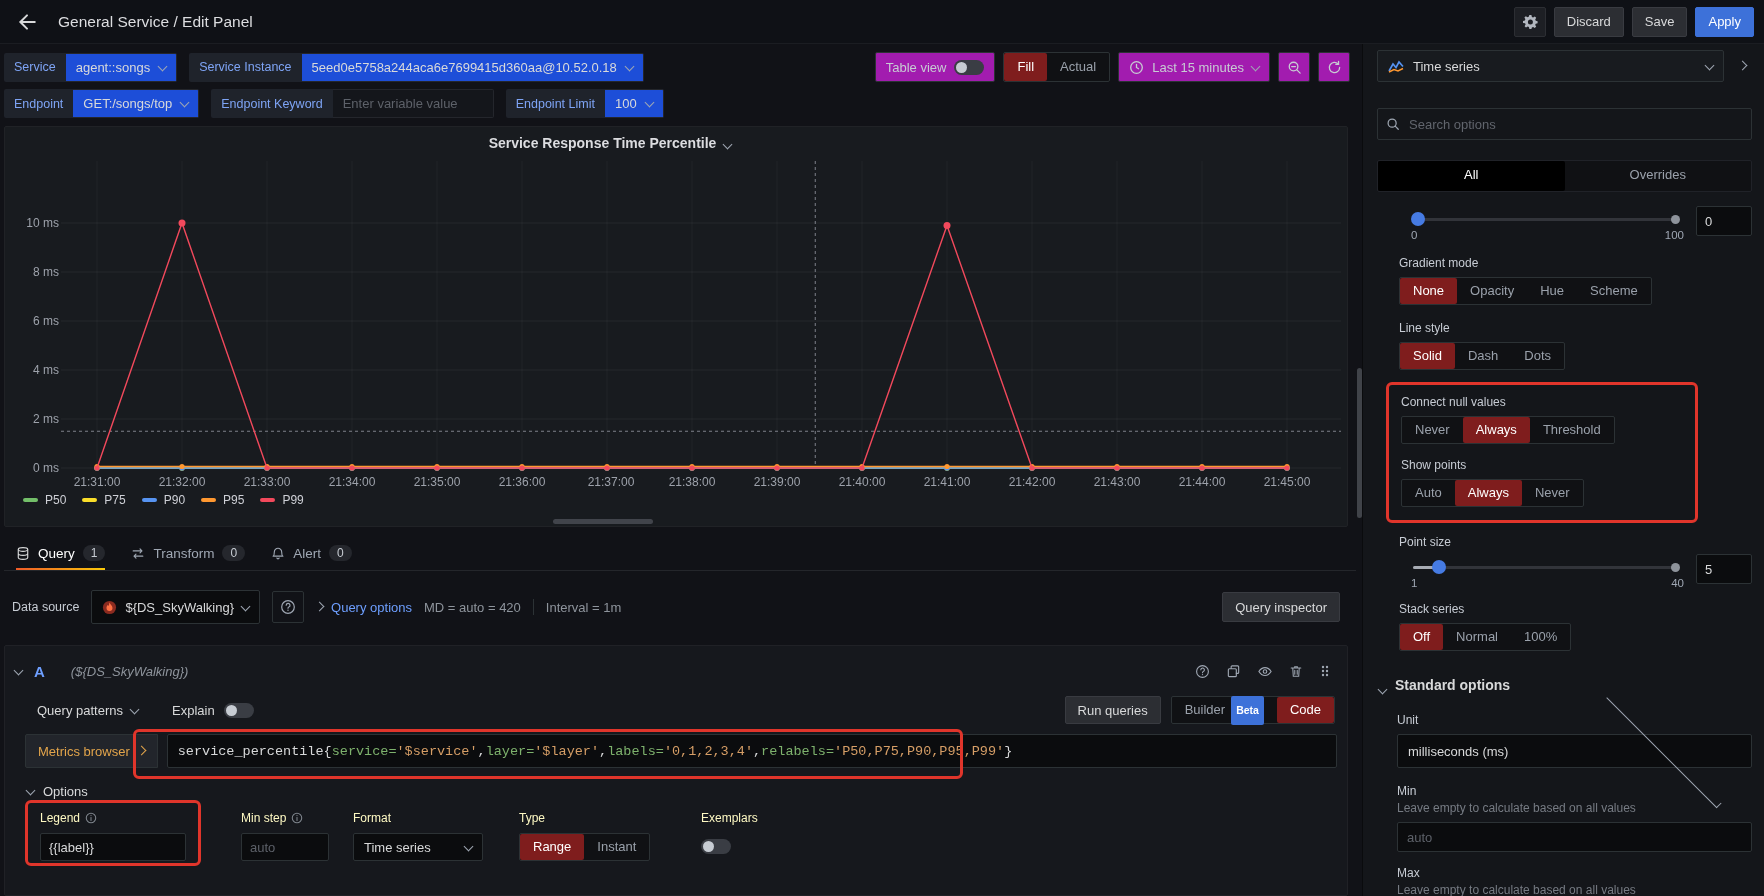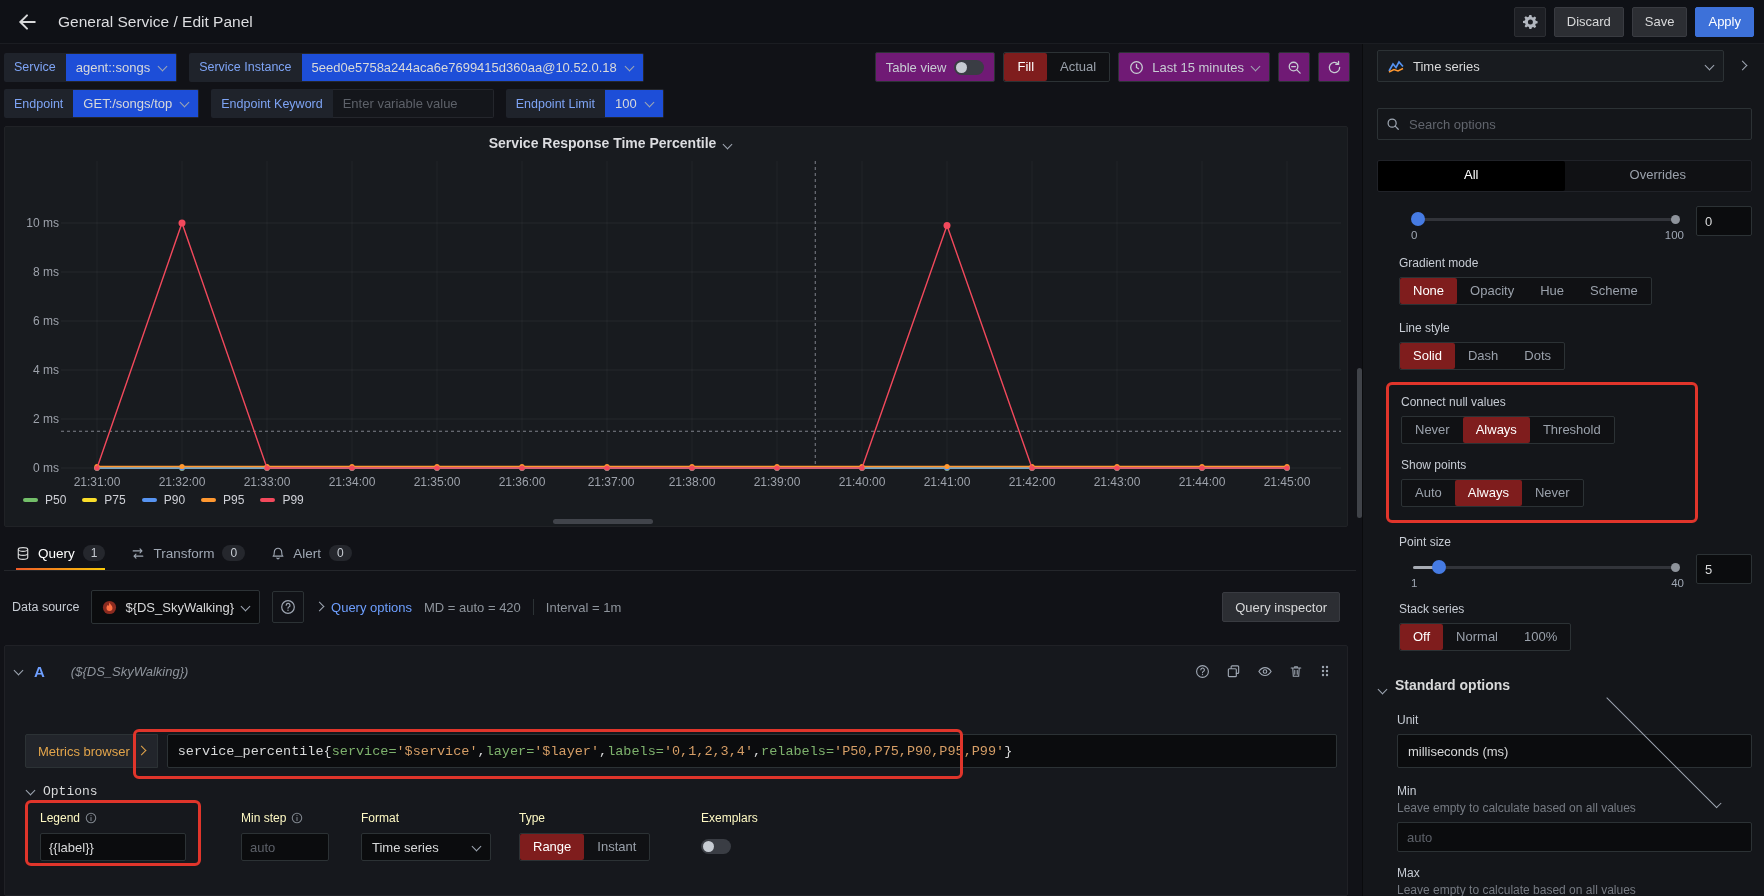--- a/index.html
+++ b/index.html
@@ -22,21 +22,21 @@
   
   .vrow{position:absolute;left:4px;width:1352px;display:flex;align-items:center;gap:12px;}
   .vrow1{top:52px;} .vrow2{top:89px;}
   .varpair{display:flex;align-items:stretch;height:29px;}
   .varlabel{display:flex;align-items:center;padding:0 10px;background:#1f232b;color:#7ea4f5;font-size:12.5px;border-radius:2px 0 0 2px;}
   .varvalue{display:flex;align-items:center;gap:9px;padding:0 10px;background:#1d4ed8;border:1px solid #24262c;border-left:none;color:#d8d9da;font-size:13px;border-radius:0 2px 2px 0;cursor:pointer;}
   .varvalue .chev{color:#9fa7b3;}
   .varinput{background:#14161b;border:1px solid #24262c;border-left:none;color:#d8d9da;font-size:13px;padding:0 10px;width:140px;border-radius:0 2px 2px 0;}
   .varinput::placeholder{color:#5d6169;}
   .toolgroup{margin-left:auto;display:flex;align-items:center;gap:8px;margin-right:6px;}
-  .boxctl{height:30px;display:flex;align-items:center;gap:8px;padding:0 10px;border:1px solid #2c3235;border-radius:2px;background:#701a75;font-size:13px;color:#c7ccd3;box-sizing:border-box;cursor:pointer;}
+  .boxctl{height:30px;display:flex;align-items:center;gap:8px;padding:0 10px;border:1px solid #2c3235;border-radius:2px;background:#a21caf;font-size:13px;color:#c7ccd3;box-sizing:border-box;cursor:pointer;}
   .toggle{width:30px;height:15px;border-radius:8px;background:#3a3d44;position:relative;flex:none;cursor:pointer;}
   .toggle::after{content:'';position:absolute;width:11px;height:11px;border-radius:50%;background:#c7ccd3;top:2px;left:2px;}
   .seggroup{display:inline-flex;align-items:center;border:1px solid #2c3235;background:#101114;border-radius:2px;height:30px;box-sizing:border-box;}
   .seg{padding:0 13px;font-size:13px;color:#9aa1ab;line-height:28px;cursor:pointer;border-radius:2px;white-space:nowrap;}
   .seg.sel{background:#7f1d1d;color:#fff;font-weight:500;}
 
   
   .chart-panel{position:absolute;left:4px;top:126px;width:1344px;height:401px;background:#181b1f;border:1px solid #202226;border-radius:2px;box-sizing:border-box;}
   .panel-title{position:absolute;top:8px;left:0;width:1210px;text-align:center;font-size:14px;font-weight:700;color:#dcdde0;}
   .panel-title .chev{margin-left:8px;color:#9fa7b3;}
@@ -72,21 +72,21 @@
   .arow-icons{margin-left:auto;display:flex;align-items:center;gap:16px;color:#9fa7b3;}
   .prow{position:absolute;top:48px;left:32px;right:12px;height:32px;display:flex;align-items:center;gap:12px;font-size:13px;}
   .prow .right{margin-left:auto;display:flex;align-items:center;gap:10px;}
   .beta{background:#3d71d9;color:#fff;font-size:10.5px;padding:1.5px 5px;border-radius:2px;font-weight:600;margin-left:6px;}
   .mrow{position:absolute;top:88px;left:20px;right:10px;height:34px;display:flex;align-items:center;}
   .metrics-btn{height:34px;display:flex;align-items:center;gap:8px;padding:0 12px;background:#22252b;border:1px solid #2c3235;border-radius:2px 0 0 2px;color:#e3a54b;font-size:13px;font-weight:500;cursor:pointer;white-space:nowrap;}
   .code-input{flex:1;height:34px;margin-left:9px;background:#0b0c0e;border:1px solid #2c3235;border-radius:2px;display:flex;align-items:center;padding:0 10px;font-family:"Liberation Mono","DejaVu Sans Mono",monospace;font-size:13.5px;white-space:nowrap;overflow:hidden;box-sizing:border-box;cursor:text;}
   .qp-plain{color:#d8d9da;} .qp-label{color:#7eb26d;} .qp-string{color:#d69e66;}
   .annot{border:3px solid #e0352b;border-radius:6px;}
   .mrow-annot{position:absolute;left:108px;top:-5px;width:824px;height:44px;pointer-events:none;}
-  .orow{position:absolute;top:138px;left:22px;display:flex;align-items:center;gap:9px;font-size:13px;color:#d8d9da;cursor:pointer;font-family:Liberation Mono, monospace;}
+  .orow{position:absolute;top:138px;left:22px;display:flex;align-items:center;gap:9px;font-size:13px;color:#d8d9da;cursor:pointer;}
   .frow{position:absolute;top:152px;left:20px;right:10px;height:120px;}
   .flabel{font-size:12px;color:#fef9c3;display:flex;align-items:center;gap:5px;margin-bottom:8px;}
   .finput{height:28px;background:#0b0c0e;border:1px solid #2c3235;border-radius:2px;color:#d8d9da;font-size:13px;padding:0 8px;box-sizing:border-box;}
   .finput::placeholder{color:#5d6169;}
   .fselect{height:28px;display:flex;align-items:center;gap:10px;background:#0b0c0e;border:1px solid #2c3235;border-radius:2px;padding:0 10px;font-size:13px;cursor:pointer;box-sizing:border-box;}
   .legend-annot{position:absolute;left:0;top:2px;width:176px;height:66px;padding:8px 0 0 12px;box-sizing:border-box;}
   .fgroup{position:absolute;top:13px;}
 
   .main-scrollbar{position:absolute;left:1357px;top:368px;width:5px;height:150px;border-radius:3px;background:#404349;}
 
@@ -461,20 +461,40 @@
               <circle cx="8" cy="3" r="1.2"></circle>
               <circle cx="4" cy="7" r="1.2"></circle>
               <circle cx="8" cy="7" r="1.2"></circle>
               <circle cx="4" cy="11" r="1.2"></circle>
               <circle cx="8" cy="11" r="1.2"></circle>
             </svg>
           </button>
       </div>
     </div>
 
+    <div class="prow">
+      <span style="display:flex;align-items:center;gap:8px;color:#d8d9da;cursor:pointer;">
+        <span>Query patterns</span>
+        <span class="chev" style="color:#9fa7b3;"></span>
+      </span>
+      <span style="display:flex;align-items:center;gap:9px;margin-left:22px;">
+        <span>Explain</span>
+        <span class="toggle"></span>
+      </span>
+      <div class="right">
+        <button class="btn" style="height:28px;">Run queries</button>
+        <div class="seggroup" style="height:28px;">
+          <span class="seg" style="line-height:26px;display:inline-flex;align-items:center;">
+              <span>Builder</span>
+              <span class="beta accent-bg" style="background: rgb(61, 113, 217); border-color: rgb(61, 113, 217);">Beta</span>
+            </span>
+          <span class="seg sel" style="line-height:26px;">Code</span>
+        </div>
+      </div>
+    </div>
 
     <div class="mrow" style="position:absolute;">
       <button class="metrics-btn">
         <span>Metrics browser</span>
         <span class="chev r" style="color:#e3a54b;"></span>
       </button>
       <div class="code-input" id="query-code">
           <span class="qp-plain">service_percentile{</span>
           <span class="qp-label">service=</span>
           <span class="qp-string">'$service'</span>
@@ -515,21 +535,21 @@
           <span>Min step</span>
           <svg width="12" height="12" viewBox="0 0 16 16" fill="none" stroke="#7f858d" stroke-width="1.4">
               <circle cx="8" cy="8" r="6.3"></circle>
               <path d="M8 7.2v4" stroke-linecap="round"></path>
               <circle cx="8" cy="4.8" r="0.8" fill="#7f858d" stroke="none"></circle>
             </svg>
         </div>
         <input class="finput" style="width: 88px;" placeholder="auto">
       </div>
 
-      <div class="fgroup" style="left:336px;">
+      <div class="fgroup" style="left:328px;">
         <div class="flabel">
             <span>Format</span>
           </div>
         <div class="fselect" style="width:130px;">
           <span style="flex:1;">Time series</span>
           <span class="chev" style="color:#9fa7b3;"></span>
         </div>
       </div>
 
       <div class="fgroup" style="left:494px;">

